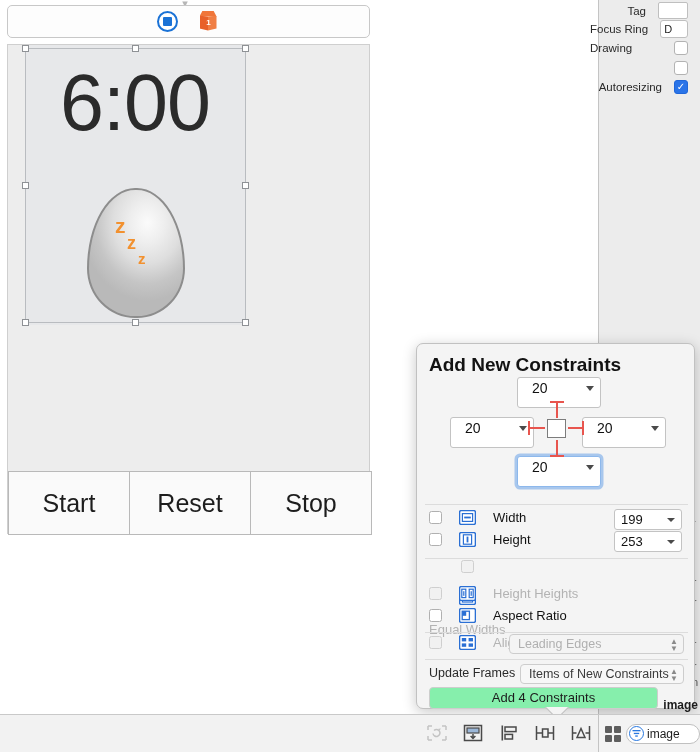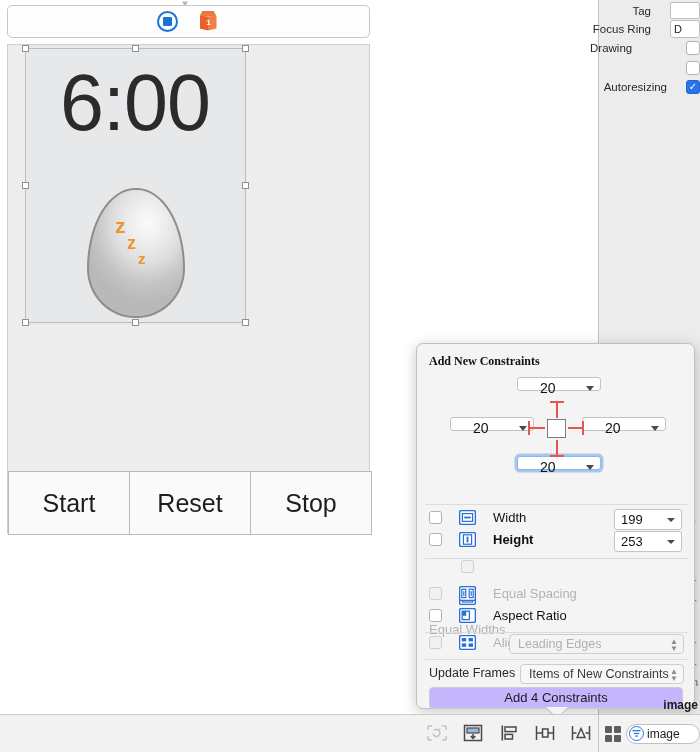--- a/index.html
+++ b/index.html
@@ -109,21 +109,21 @@
   .tb-icon { width: 22px; height: 20px; position: relative; }
   .tb-icon svg { display: block; }
 
   
   #right-panel {
     position: absolute; left: 598px; top: 0; width: 102px; height: 714px;
     background: #ececec; border-left: 1px solid #c4c4c4;
   }
   .insp-row {
     position: absolute; right: 0; display: flex; align-items: center;
-    justify-content: flex-end; gap: 19px; width: 110px; padding-right: 0px;
+    justify-content: flex-end; gap: 12px; width: 110px; padding-right: 12px;
   }
   .insp-label { font-size: 11.5px; color: #2a2a2a; white-space: nowrap; }
   .insp-field {
     width: 30px; height: 17px; background: #fff;
     border: 1px solid #bfbfbf; border-radius: 2px;
   }
   .insp-check {
     width: 14px; height: 14px; background: #fff;
     border: 1px solid #b3b3b3; border-radius: 3px;
   }
@@ -182,27 +182,27 @@
   #pop-arrow {
     position: absolute; left: 540px; top: 707px; width: 34px; height: 15px;
     overflow: hidden;
   }
   #pop-arrow i {
     position: absolute; left: 4px; top: -19px; width: 26px; height: 26px;
     background: #f4f4f4; border: 1px solid #c1c1c1; transform: rotate(45deg);
     border-radius: 3px;
   }
   #pop-title {
-    position: absolute; left: 12px; top: 10px; font-size: 12px; font-weight: bold; color: #121212; font-family: Liberation Serif, serif;
+    position: absolute; left: 12px; top: 10px; font-size: 19px; font-weight: bold; color: #121212;
   }
 
   .sp-combo {
     position: absolute; background: #fff; border: 1px solid #c3c3c3;
-    border-radius: 3px; height: 14px;
-    font-size: 14px; color: #111; padding-left: 22px; line-height: 20px;
+    border-radius: 3px; height: 31px;
+    font-size: 14px; color: #111; padding-left: 14px; line-height: 20px;
   }
   .sp-combo .car {
     position: absolute; right: 6px; top: 8px; width: 0; height: 0;
     border-left: 4.5px solid transparent; border-right: 4.5px solid transparent;
     border-top: 5px solid #4a4a4a;
   }
   .sp-combo.focused {
     border: 1px solid #8db8ec; box-shadow: 0 0 0 2.5px rgba(106,163,232,0.55);
   }
 
@@ -243,22 +243,22 @@
   }
   .pop-select.dim { color: #b0b0b0; background: #f4f4f4; }
   .pop-select .updn {
     position: absolute; right: 5px; top: 3px; width: 8px; height: 14px;
     color: #8a8a8a; font-size: 8px; line-height: 7px; text-align: center;
   }
   #update-label {
     position: absolute; left: 12px; top: 322px; font-size: 12.5px; color: #2a2a2a;
   }
   #add-btn {
-    position: absolute; left: 12px; top: 343px; width: 254px; height: 22px;
-    background: #c4b5fd; border: 1px solid #cdcdcd; border-radius: 4px;
+    position: absolute; left: 12px; top: 343px; width: 229px; height: 22px;
+    background: #86efac; border: 1px solid #cdcdcd; border-radius: 4px;
     font-size: 13px; color: #1c1c1c; text-align: center; line-height: 20px;
   }
 </style>
 </head>
 <body>
 
 <div id="root">
 
   <div id="canvas-area">
 
@@ -396,21 +396,21 @@
           <rect x="5.2" y="6.6" width="6.6" height="1.8" fill="#2a6fd4"></rect>
         </svg>
       </span>
       <span class="opt-label">Width</span>
     </div>
     <div class="val-combo" style="top:165px;">
       <span>199</span>
       <span class="car"></span>
     </div>
 
-    <div class="opt-row" style="top:188px;font-weight:bold;">
+    <div class="opt-row" style="top:188px;">
       <span class="opt-check"></span>
       <span class="opt-icon">
         <svg width="17" height="15" viewBox="0 0 17 15">
           <rect x="0.6" y="0.6" width="15.8" height="13.8" rx="1.6" fill="#fff" stroke="#2a6fd4" stroke-width="1.4"></rect>
           <rect x="4.4" y="2.8" width="8.2" height="9.4" fill="none" stroke="#2a6fd4" stroke-width="1.2"></rect>
           <rect x="7.6" y="4.6" width="1.8" height="5.8" fill="#2a6fd4"></rect>
         </svg>
       </span>
       <span class="opt-label">Height</span>
     </div>
@@ -439,21 +439,21 @@
       <span class="opt-check dim"></span>
       <span class="opt-icon">
         <svg width="17" height="15" viewBox="0 0 17 15">
           <rect x="0.6" y="0.6" width="15.8" height="13.8" rx="1.6" fill="#fff" stroke="#2a6fd4" stroke-width="1.4"></rect>
           <rect x="2.8" y="3.2" width="4" height="8.4" fill="none" stroke="#2a6fd4" stroke-width="1.2"></rect>
           <rect x="10.2" y="3.2" width="4" height="8.4" fill="none" stroke="#2a6fd4" stroke-width="1.2"></rect>
           <rect x="4.2" y="5.2" width="1.2" height="4.6" fill="#2a6fd4"></rect>
           <rect x="11.6" y="5.2" width="1.2" height="4.6" fill="#2a6fd4"></rect>
         </svg>
       </span>
-      <span class="opt-label dim">Equal Spacing</span>
+      <span class="opt-label dim">Height Heights</span>
     </div>
 
     <div class="opt-row" style="top:264px;">
       <span class="opt-check"></span>
       <span class="opt-icon">
         <svg width="17" height="15" viewBox="0 0 17 15">
           <rect x="0.6" y="0.6" width="15.8" height="13.8" rx="1.6" fill="#fff" stroke="#2a6fd4" stroke-width="1.4"></rect>
           <rect x="3.2" y="3.2" width="7.2" height="8.4" fill="none" stroke="#2a6fd4" stroke-width="1.3"></rect>
           <rect x="3.2" y="3.2" width="4" height="4.6" fill="#2a6fd4"></rect>
         </svg>

